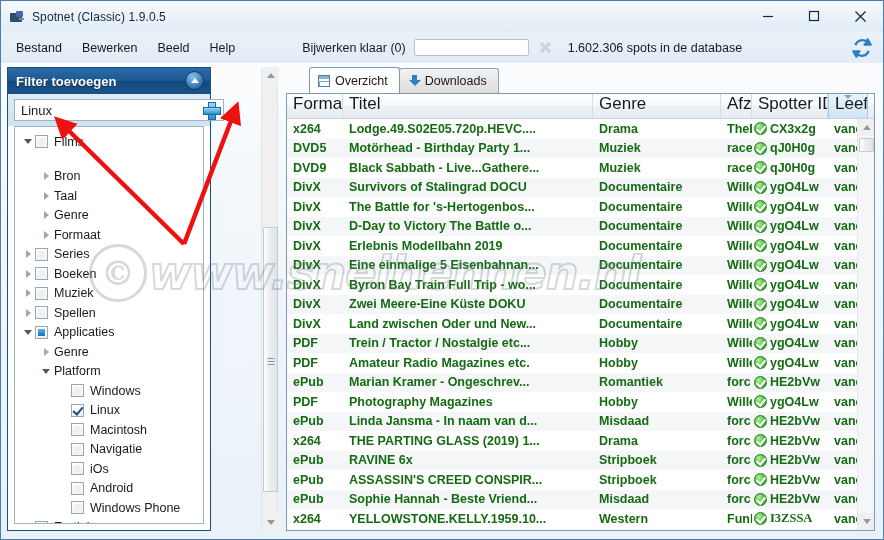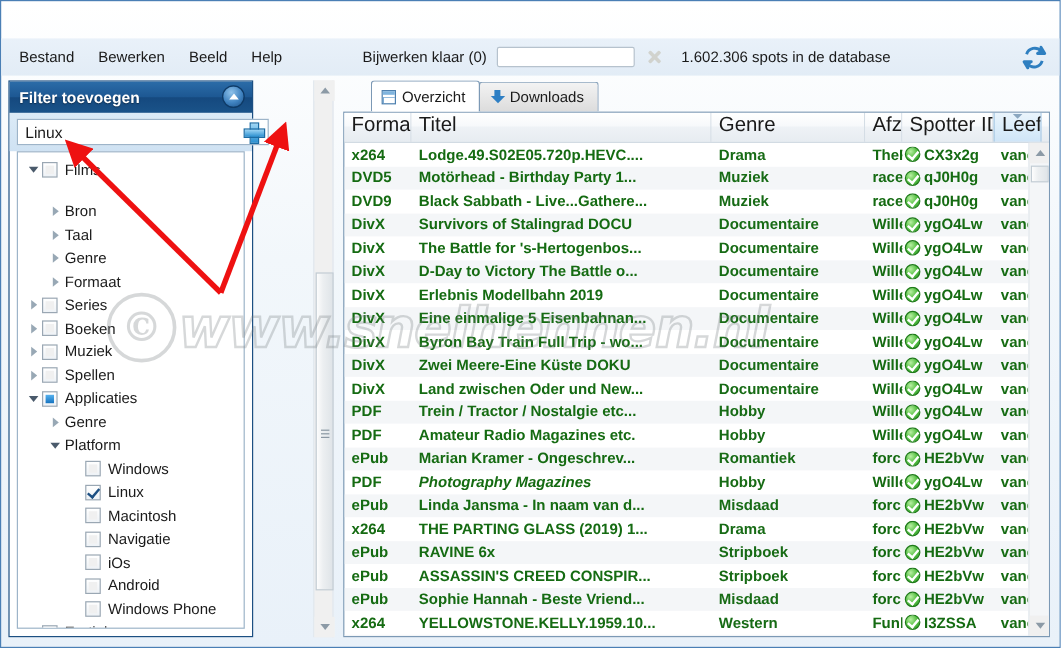--- a/index.html
+++ b/index.html
@@ -324,20 +324,46 @@
     font-size: 34px; font-style: italic; font-weight: bold;
     font-family: "DejaVu Serif", serif;
     color: rgba(120,125,130,0.30);
   }
 </style>
 </head>
 <body>
 
 <div id="app">
 
+  <div class="titlebar">
+    <div class="app-icon">
+      <div class="cube"></div>
+        <div class="cube2"></div>
+        <div class="tail"></div>
+    </div>
+    <div class="title-text">Spotnet (Classic) 1.9.0.5</div>
+    <div class="wincontrols">
+      <div class="winbtn">
+        <svg width="12" height="12" viewBox="0 0 12 12">
+            <line x1="1" y1="6.5" x2="11" y2="6.5" stroke="#15293f" stroke-width="1.2"></line>
+          </svg>
+      </div>
+      <div class="winbtn">
+        <svg width="12" height="12" viewBox="0 0 12 12">
+            <rect x="1.5" y="1.5" width="9" height="9" fill="none" stroke="#15293f" stroke-width="1.2"></rect>
+          </svg>
+      </div>
+      <div class="winbtn">
+        <svg width="13" height="13" viewBox="0 0 13 13">
+            <line x1="1.5" y1="1.5" x2="11.5" y2="11.5" stroke="#15293f" stroke-width="1.2"></line>
+            <line x1="11.5" y1="1.5" x2="1.5" y2="11.5" stroke="#15293f" stroke-width="1.2"></line>
+          </svg>
+      </div>
+    </div>
+  </div>
 
   <div class="menubar">
     <div class="menu-item">Bestand</div>
     <div class="menu-item">Bewerken</div>
     <div class="menu-item">Beeld</div>
     <div class="menu-item">Help</div>
 
     <div class="status-wrap">
       <div class="status-label">Bijwerken klaar (0)</div>
       <div class="progressbar"></div>
@@ -842,21 +868,21 @@
               <span>HE2bVw</span>
             </div>
             <div class="cell" style="width: 40px; flex: 0 0 40px;">
               <span>vanc</span>
             </div>
           </div>
           <div class="row">
             <div class="cell" style="width: 56px; flex: 0 0 56px;">
               <span>PDF</span>
             </div>
-            <div class="cell" style="width: 250px; flex: 0 0 250px; font-style: italic;">
+            <div class="cell" style="width: 250px; flex: 0 0 250px;">
               <span>Photography Magazines</span>
             </div>
             <div class="cell cat" style="width: 128px; flex: 0 0 128px;">
               <span>Hobby</span>
             </div>
             <div class="cell" style="width: 31px; flex: 0 0 31px;">
               <span>Wille</span>
             </div>
             <div class="cell spotter" style="width: 76px; flex: 0 0 76px;">
               <span class="badge-ok"></span>
@@ -977,21 +1003,21 @@
             </div>
             <div class="cell" style="width: 250px; flex: 0 0 250px;">
               <span>YELLOWSTONE.KELLY.1959.10...</span>
             </div>
             <div class="cell cat" style="width: 128px; flex: 0 0 128px;">
               <span>Western</span>
             </div>
             <div class="cell" style="width: 31px; flex: 0 0 31px;">
               <span>Funk</span>
             </div>
-            <div class="cell spotter" style="width: 76px; flex: 0 0 76px;">
+            <div class="cell spotter" style="width: 76px; flex: 0 0 76px; font-family: Liberation Serif, serif;">
               <span class="badge-ok"></span>
               <span>I3ZSSA</span>
             </div>
             <div class="cell" style="width: 40px; flex: 0 0 40px;">
               <span>vanc</span>
             </div>
           </div>
           <div class="row alt"></div>
         </div>
       <div class="gridscroll">

